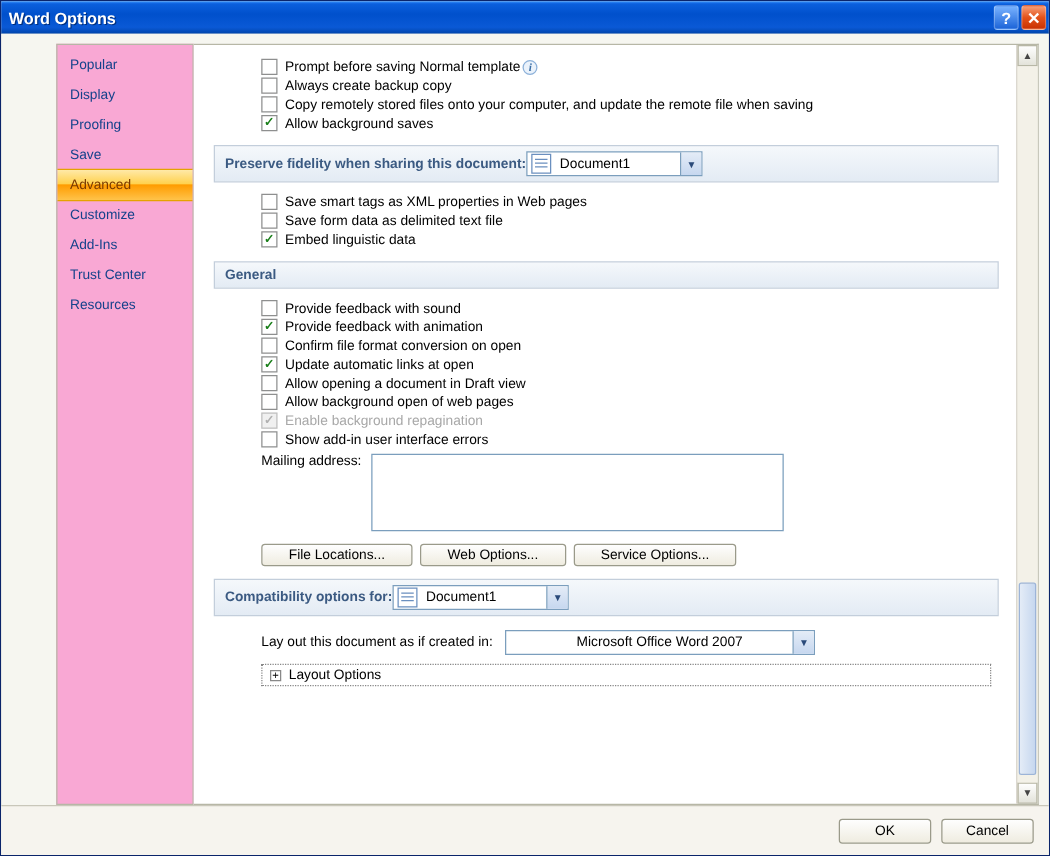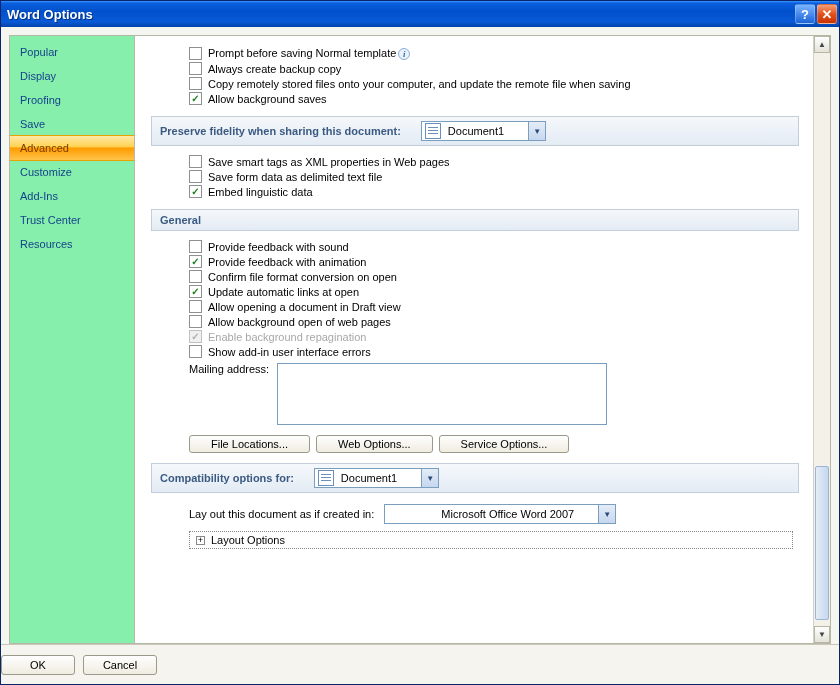--- a/index.html
+++ b/index.html
@@ -47,24 +47,25 @@
     padding: 0;
   }
   .content-row {
     flex: 1;
     display: flex;
     padding: 8px 8px 0 8px;
     gap: 0;
     min-height: 0;
   }
   .sidebar {
-    width: 126px;
-    background: #86efac;
+    width: 110px;
+    background: #f9a8d4;
     border: 1px solid #b7b7a6;
     padding: 4px 0;
+    margin-left: 36px;
   }
   .sidebar-item {
     padding: 6px 10px;
     color: #15428b;
     cursor: default;
   }
   .sidebar-item.selected {
     background: linear-gradient(to bottom, #ffe9a8 0%, #ffd250 45%, #ff9c00 50%, #ffc34a 100%);
     color: #7a3a00;
     border-top: 1px solid #e5a200;
@@ -126,33 +127,33 @@
     margin-left:2px;background:#eaf2fb;
   }
   .section-hdr {
     background: linear-gradient(to bottom,#f5f8fb,#e3ebf4);
     border: 1px solid #c3cedb;
     padding: 4px 8px;
     margin: 10px 0 8px -14px;
     margin-right:-6px;
     color: #3b5a82;
     font-weight: bold;
-    display:flex; align-items:center; gap:20px;
+    display:flex; align-items:center; 
   }
   .section-hdr .combo { font-weight: normal; color:#000;}
   .combo {
     display:inline-flex; align-items:center;
     border:1px solid #7b9ebd; background:#fff; height:20px;
   }
   .combo .doc-icon {
     width:16px;height:16px;margin:0 3px;
     background:#fff;border:1px solid #6a8fbf;position:relative;
   }
   .combo .doc-icon::before{content:"";position:absolute;left:2px;right:2px;top:3px;height:1px;background:#6a8fbf;box-shadow:0 3px #6a8fbf,0 6px #6a8fbf;}
-  .combo-text { padding: 0 24px 0 4px;}
+  .combo-text { padding: 0 40px 0 4px;}
   .combo-arrow {
     width:17px;height:100%;
     background:linear-gradient(#e4ecf7,#c6d7ef);
     border-left:1px solid #7b9ebd;
     display:flex;align-items:center;justify-content:center;font-size:8px;color:#2a4a7a;
   }
   .indent-group { margin-left: 24px; }
   .mail-row { display:flex; gap:8px; margin-top:4px; align-items:flex-start;}
   .mail-box { width:330px; height:62px; border:1px solid #7b9ebd; background:#fff;}
   .btn-row { display:flex; gap:6px; margin-top:10px; }
@@ -169,21 +170,21 @@
   .tree-opt {
     border:1px dotted #888;
     padding:2px 6px;
     margin:4px 0 2px 0;
     display:flex;align-items:center;gap:6px;
   }
   .plus-box {width:9px;height:9px;border:1px solid #888;display:flex;align-items:center;justify-content:center;font-size:9px;line-height:8px;}
   .footer {
     height: 40px;
     border-top:1px solid #c9c7ba;
-    display:flex; align-items:center;
+    display:flex; justify-content:flex-end; align-items:center;
     gap:8px;
     padding-right:12px;
     background:#f6f4ee;
   }
   .footer .btn { min-width:74px; padding:3px 10px;}
 </style>
 </head>
 <body>
 
 <div class="window">

